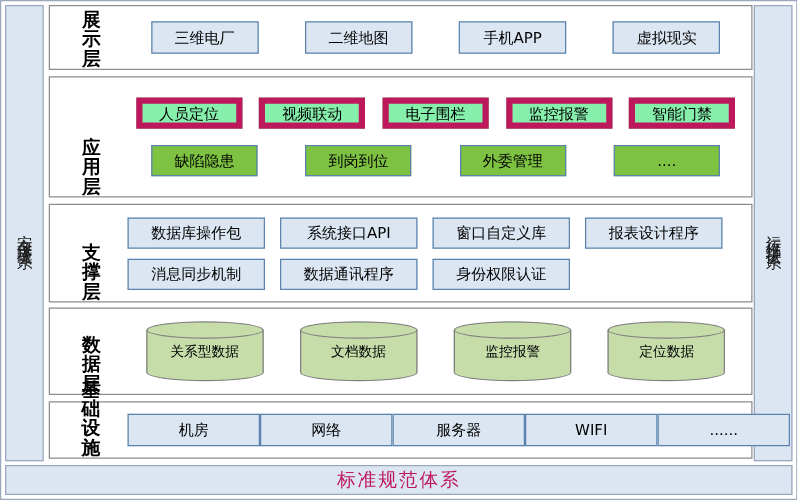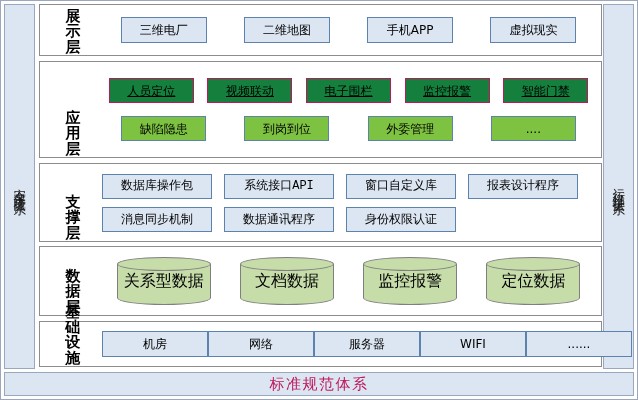--- a/index.html
+++ b/index.html
@@ -116,44 +116,43 @@
     color:#000000;
     text-align:center;
     white-space:nowrap;
     line-height:1;
   }
   .node.blue{
     background:#dce6f2;
     border:1px solid #5b83ad;
   }
   .node.orange{
-    background:#15803d;
-    border:1px solid #be185d;
-    text-decoration:underline;
+    background:#86efac;
+    border:5px solid #be185d;
   }
   .node.green{
     background:#7ec242;
     border:1px solid #5b83ad;
   }
 
   
   #layer-presentation{ top:4px; height:52px; }
   #layer-presentation .row{ justify-content:space-around; }
   #layer-presentation .node{ width:86px;height:26px; }
 
   
   #layer-application{ top:61px; height:97px; }
   #layer-application .row{ justify-content:space-around; height:32px; }
   #layer-application .row.r1{ margin-bottom:6px; }
   #layer-application .node{ width:85px;height:25px; }
 
   
   #layer-support{ top:163px; height:79px; }
   #layer-support .row{ height:28px; }
-  #layer-support .row.r1{ margin-bottom:5px;font-family:Liberation Mono, monospace; }
+  #layer-support .row.r1{ margin-bottom:5px; }
   #layer-support .node{ width:110px;height:25px;margin-right:12px; }
   #layer-support .spacer{ width:110px;height:25px;margin-right:12px; }
 
   
   #layer-data{ top:246px; height:70px; }
   #layer-data .row{ justify-content:space-around;width:100%; }
 
   .cylinder{
     position:relative;
     width:94px;height:48px;
@@ -179,21 +178,21 @@
     width:94px;height:14px;
     box-sizing:border-box;
     background:#c6ddaa;
     border:1px solid #7f7f7f;
     border-radius:50%/50%;
   }
   .cyl-label{
     position:absolute;left:0;top:0;
     width:94px;height:48px;
     display:flex;align-items:center;justify-content:center;
-    font-size:16px;color:#000;white-space:nowrap;
+    font-size:11px;color:#000;white-space:nowrap;
     z-index:3;
   }
 
   
   #layer-infra{ top:321px; height:46px; }
   #layer-infra .row{ justify-content:space-around; }
   #layer-infra .node{ width:106px;height:26px; }
 </style>
 </head>
 <body>

